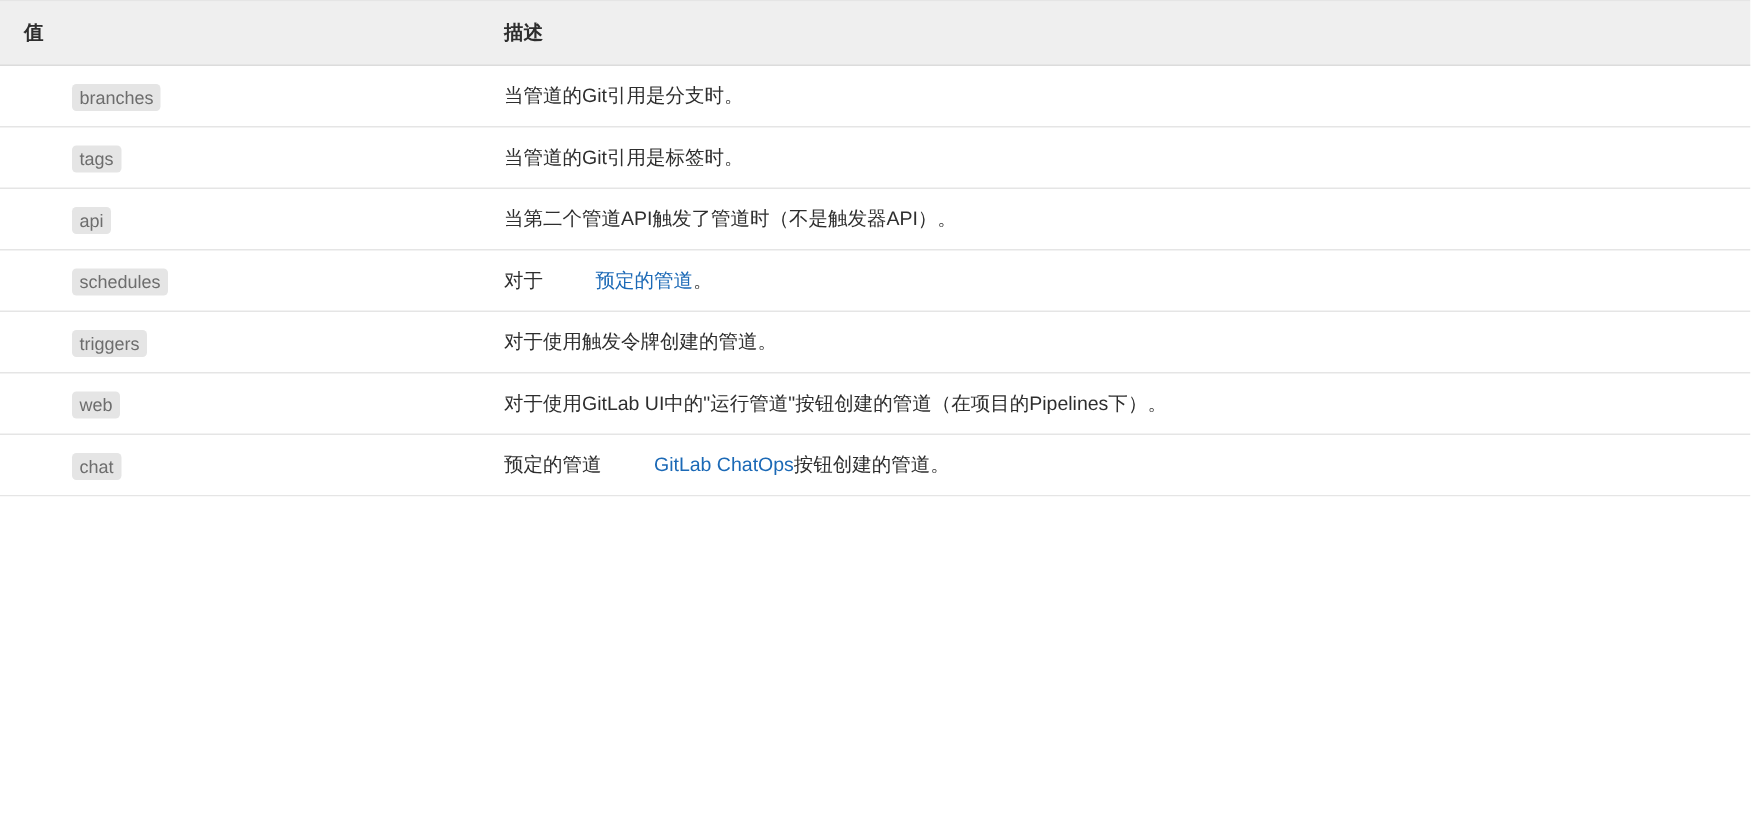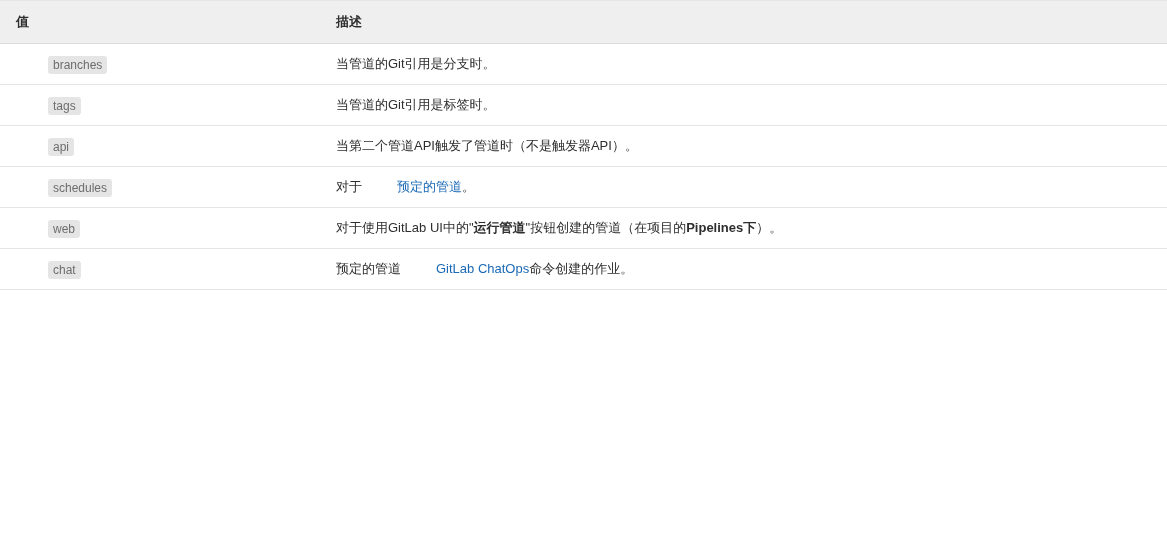--- a/index.html
+++ b/index.html
@@ -41,21 +41,21 @@
     padding: 2px 5px;
     border-radius: 3px;
     margin-left: 32px;
   }
   td.value-cell code { color: #6d6d6d; }
   a.link {
     color: #1b69b6;
     text-decoration: none;
     margin-left: 35px;
   }
-  strong { font-weight: 700; }
+  strong { font-weight: 400; }
 </style>
 </head>
 <body>
 
 <table>
   <colgroup>
     <col class="value-col">
     <col>
   </colgroup>
   <thead>
@@ -75,21 +75,25 @@
       </tr>
       <tr>
         <td class="value-cell"><code>api</code></td>
         <td class="desc-cell"><span>当第二个管道API触发了管道时（不是触发器API）。</span></td>
       </tr>
       <tr>
         <td class="value-cell"><code>schedules</code></td>
         <td class="desc-cell"><span>对于</span><a class="link" href="#">预定的管道</a><span>。</span></td>
       </tr>
       <tr>
+        <td class="value-cell"><code>triggers</code></td>
+        <td class="desc-cell"><span>对于使用触发令牌创建的管道。</span></td>
+      </tr>
+      <tr>
         <td class="value-cell"><code>web</code></td>
         <td class="desc-cell"><span>对于使用GitLab UI中的"</span><strong>运行管道</strong><span>"按钮创建的管道（在项目的</span><strong>Pipelines下</strong><span>）。</span></td>
       </tr>
       <tr>
         <td class="value-cell"><code>chat</code></td>
-        <td class="desc-cell"><span>预定的管道</span><a class="link" href="#">GitLab ChatOps</a><span>命令创建的作业。</span></td>
+        <td class="desc-cell"><span>预定的管道</span><a class="link" href="#">GitLab ChatOps</a><span>按钮创建的管道。</span></td>
       </tr>
     </tbody>
 </table>
 
 </body></html>

